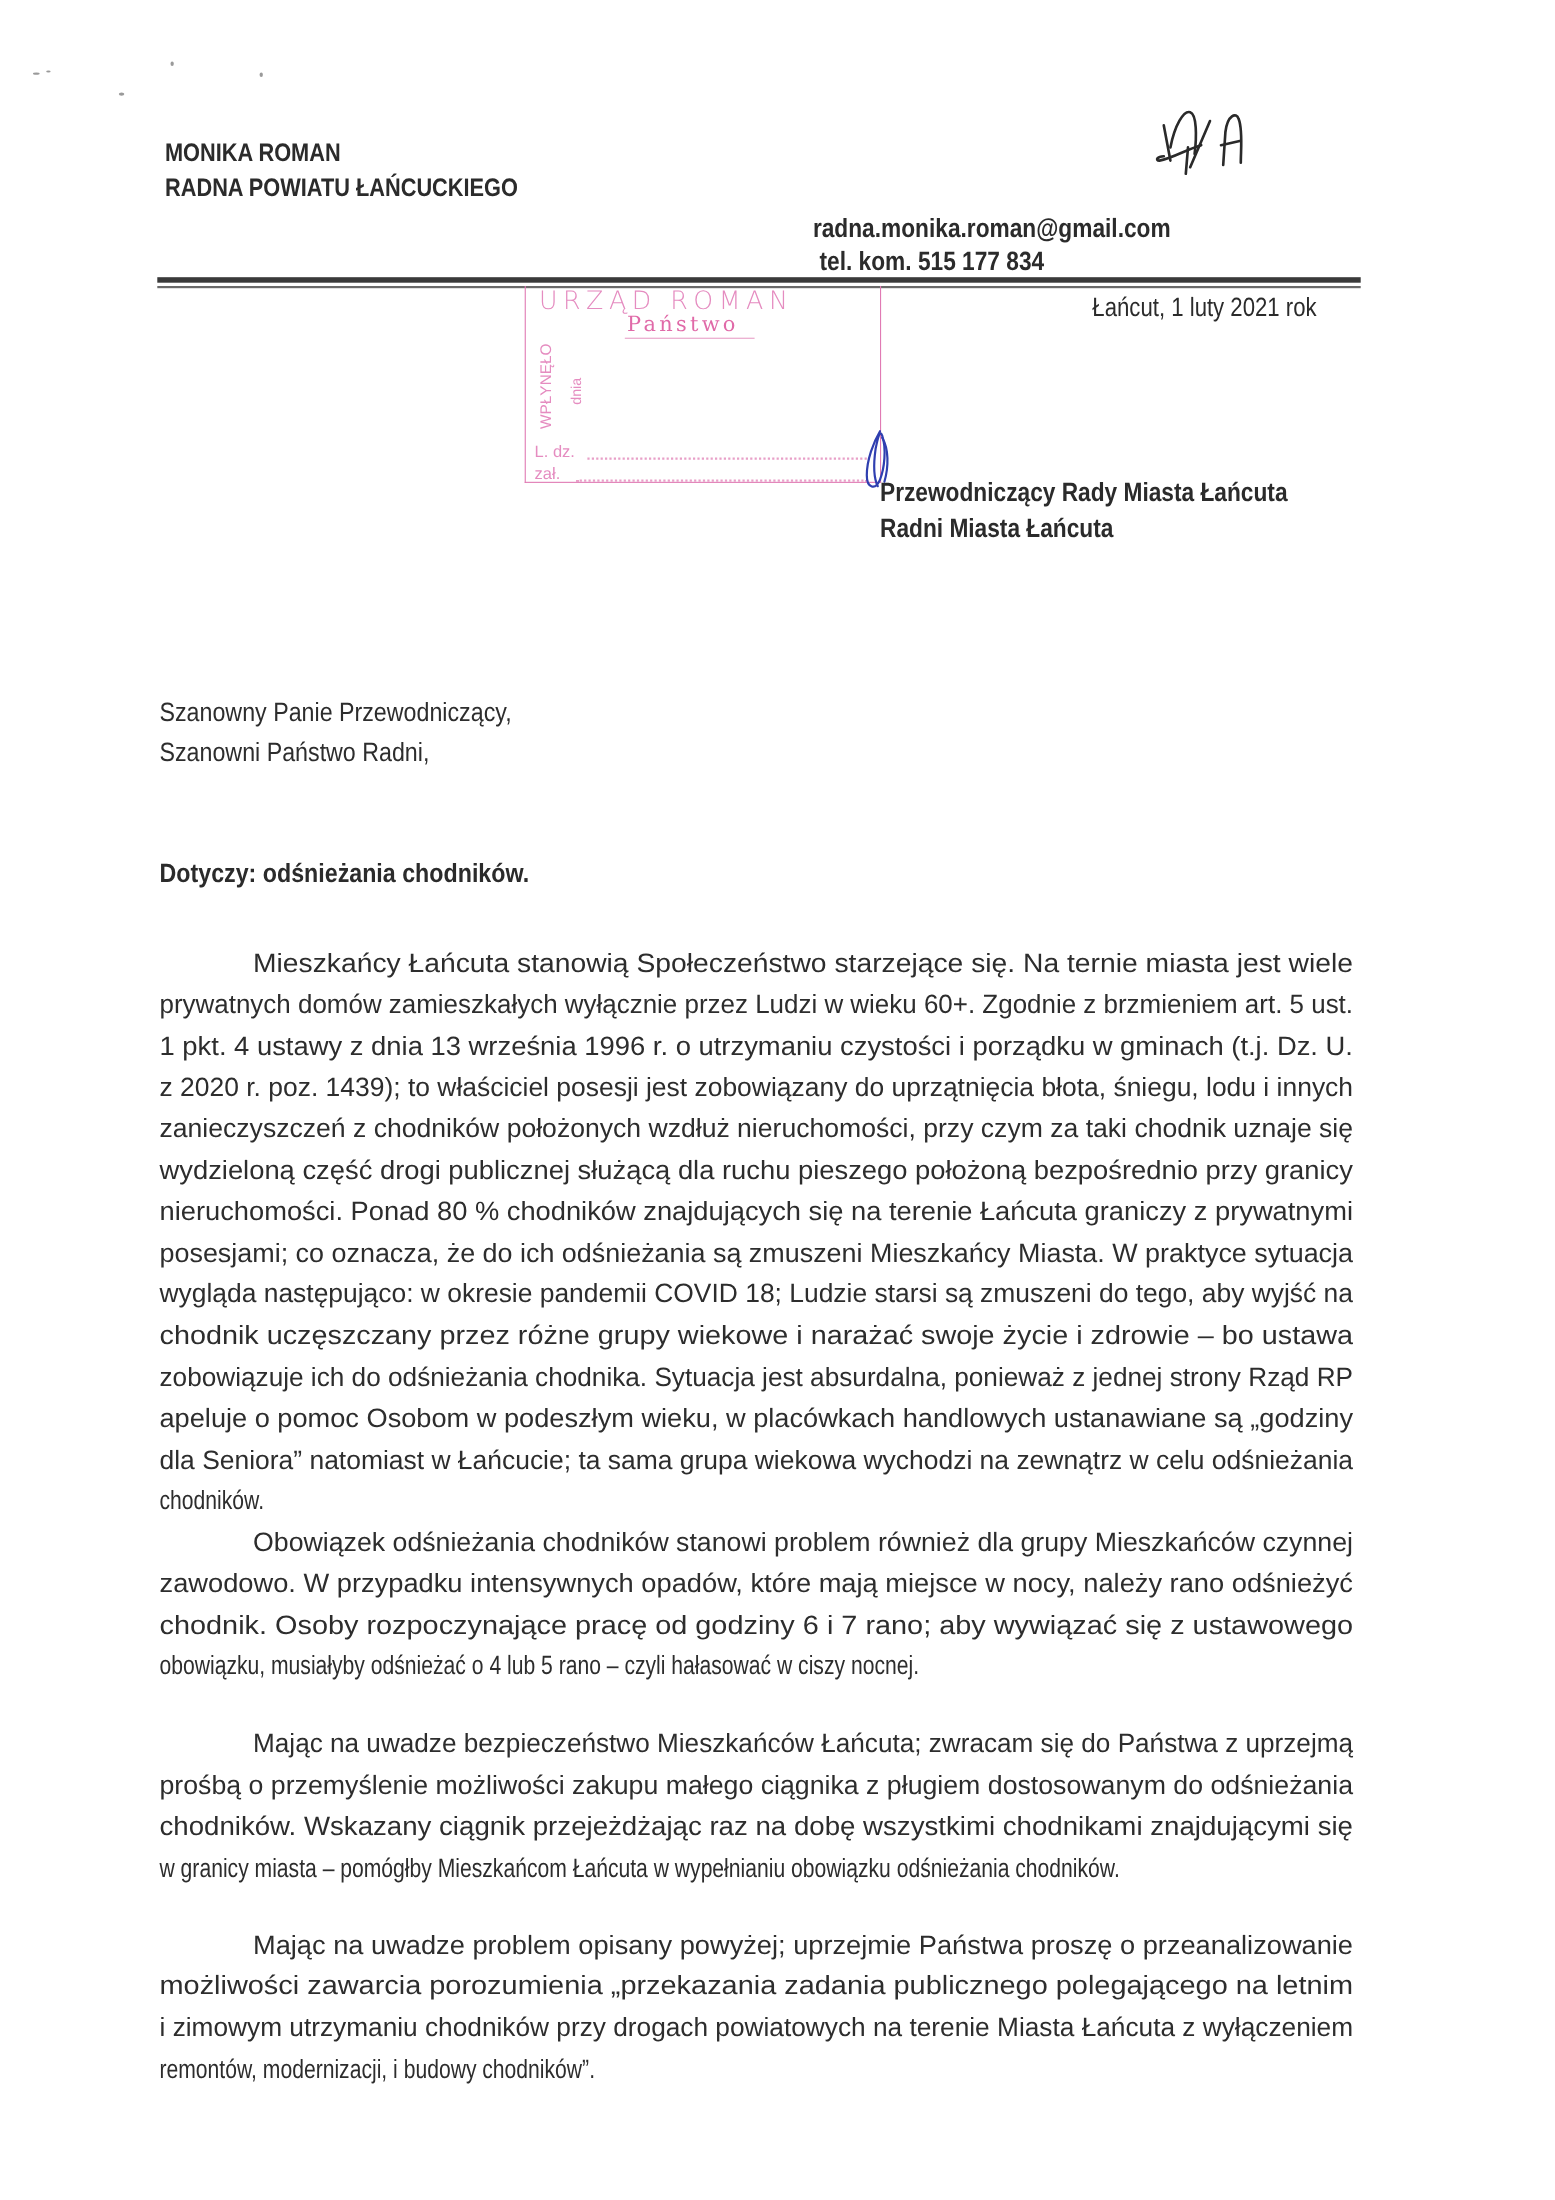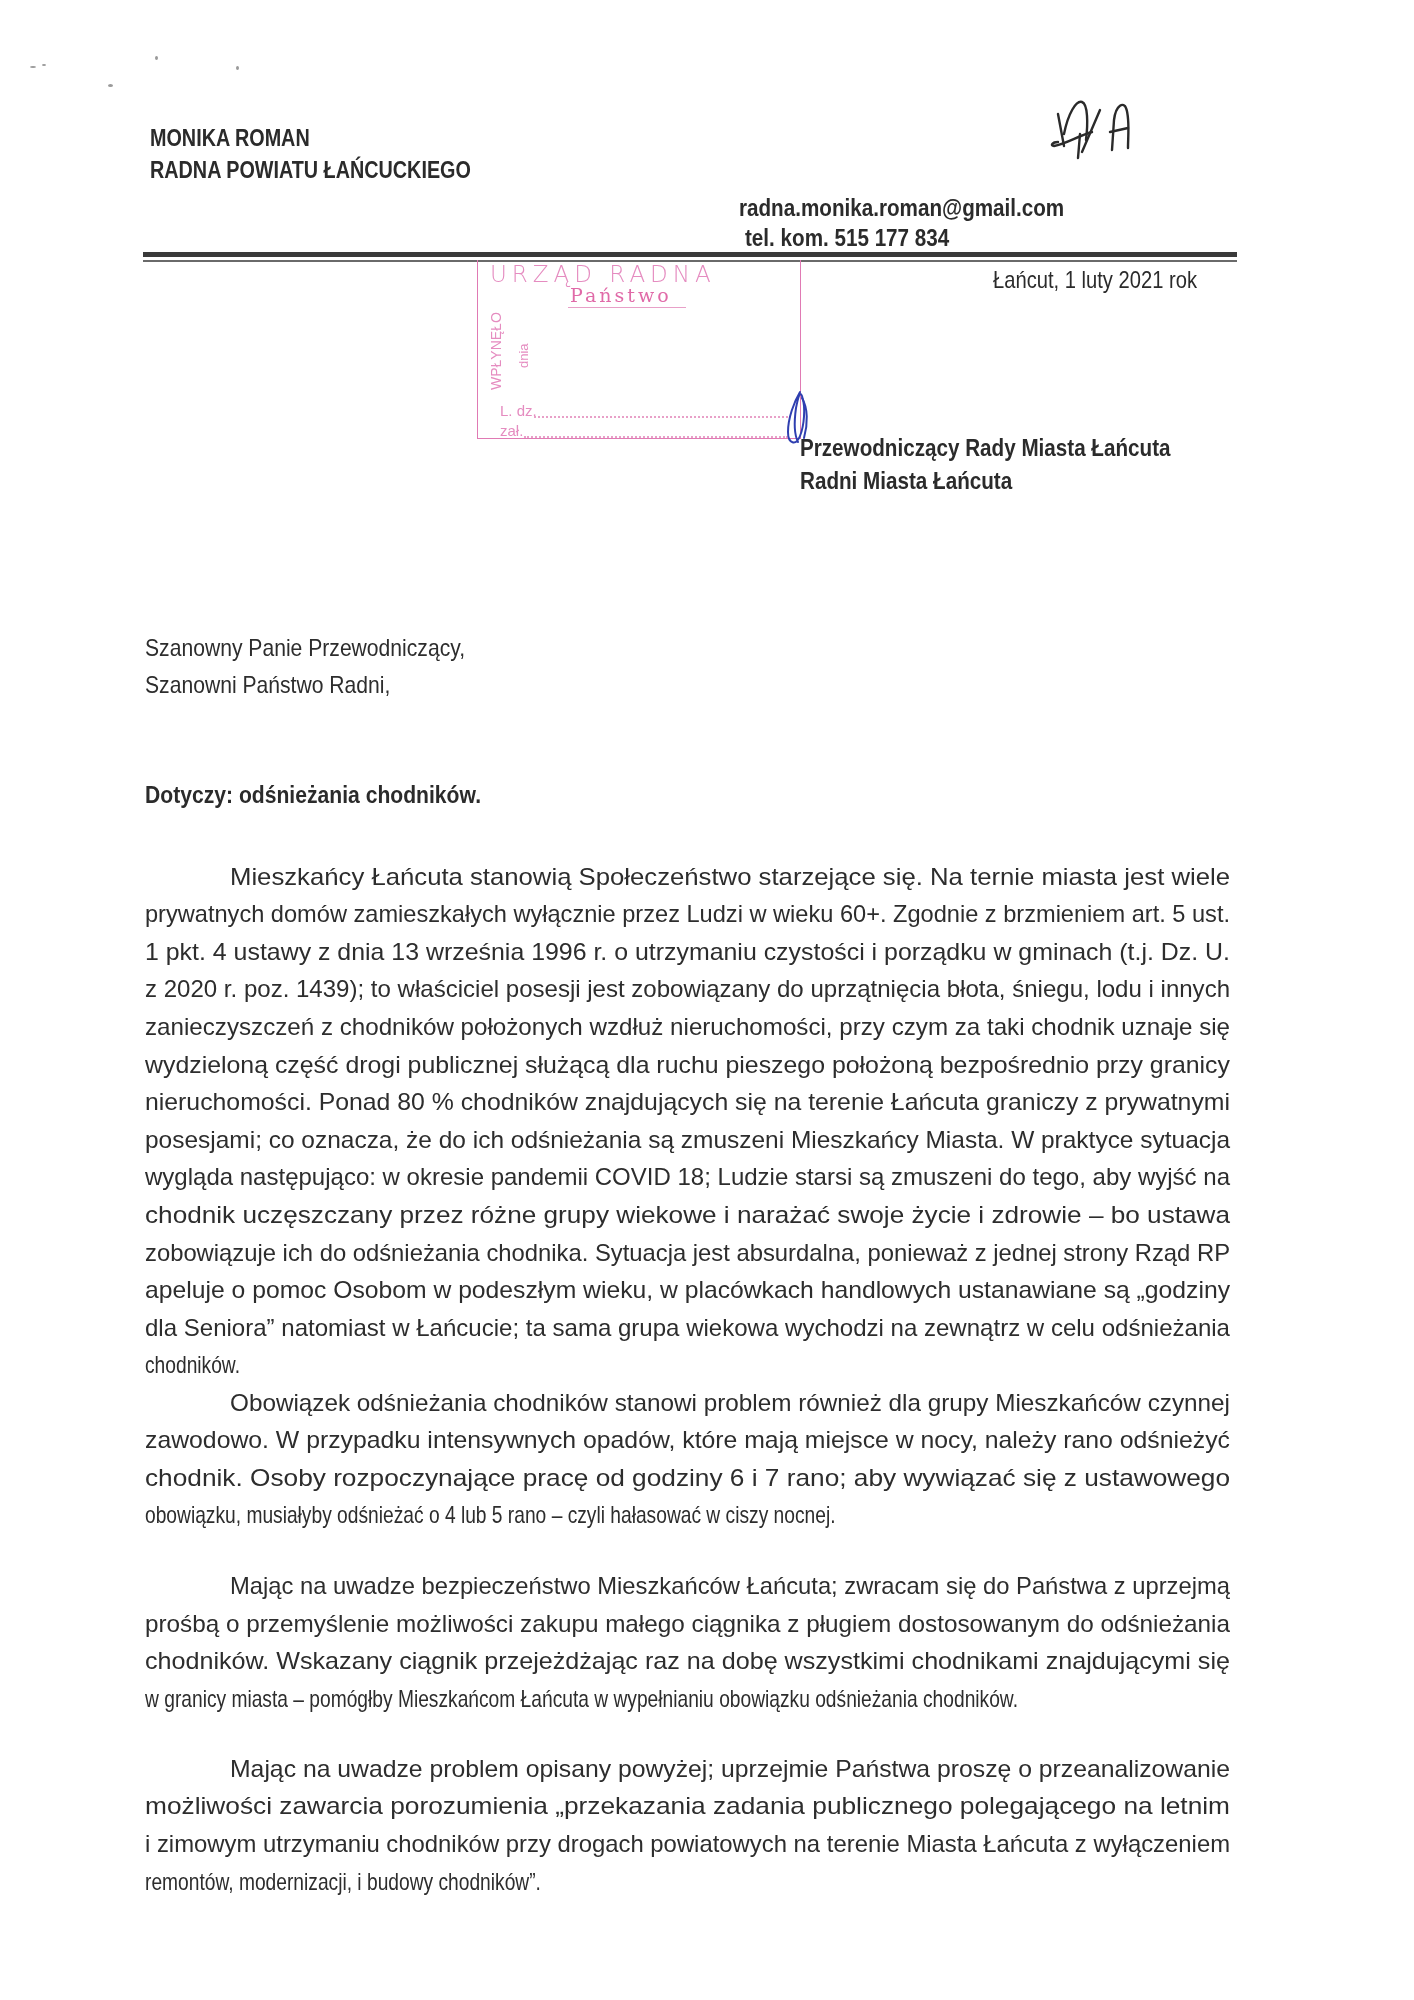--- a/index.html
+++ b/index.html
@@ -27,21 +27,21 @@
   .stamp .t2 { position: absolute; left: 92px; top: 24px; font-family: "DejaVu Serif", serif;
                font-size: 19px; letter-spacing: 3px; color: #e06aa8; }
   .stamp .t2-underline { position: absolute; left: 90px; top: 47px; width: 118px; height: 1px; background: #e8a0c8; }
   .stamp .side { position: absolute; left: 6px; top: 52px; width: 70px; height: 80px; }
   .stamp .side span { position: absolute; transform: rotate(-90deg); transform-origin: left top;
                       font-size: 14px; color: #e58cc0; }
   .stamp .inner { position: absolute; left: 61px; top: 49px; width: 204px; height: 84px;
                   border: 1.5px solid #e07ab4; box-sizing: border-box; }
   .stamp .inner .d { position: absolute; left: 18px; top: 24px; font-size: 31px; color: #e06aa8;
                      transform: scaleX(0.82); transform-origin: left center; letter-spacing: 1px; }
-  .stamp .ln { position: absolute; left: 22px; font-size: 15px; color: #e58cc0; }
+  .stamp .ln { position: absolute; left: 8px; font-size: 15px; color: #e58cc0; }
   .stamp .dots { position: absolute; height: 0; border-bottom: 2px dotted #e8a0c8; }
 
   
   .addr { font-weight: bold; font-size: 24px; line-height: 24px; color: #2b2b2b; }
 
   
   .greet { font-size: 24px; line-height: 24px; color: #2d2d2d; }
   .subject { font-weight: bold; font-size: 24px; line-height: 24px; color: #2b2b2b; }
   .body-wrap { position: absolute; left: 145px; width: 1085px; }
   .bline { position: absolute; left: 0; width: 1085px; height: 30px; font-size: 24px; line-height: 30px; color: #2d2d2d;
@@ -84,21 +84,21 @@
 </div>
 
 <div class="rule-thick"></div>
 <div class="rule-thin"></div>
 
 <div class="abs date" style="left:993px;top:268px;">
   <span class="narrow" style="transform:scaleX(0.84);">Łańcut, 1 luty 2021 rok</span>
 </div>
 
 <div class="stamp">
-  <div class="t1">URZĄD RADNA</div>
+  <div class="t1">URZĄD ROMAN</div>
   <div class="t2">Państwo</div>
   <div class="t2-underline"></div>
   <div class="side">
     <span style="left:4px;top:78px;">WPŁYNĘŁO</span>
     <span style="left:32px;top:56px;font-size:13px;">dnia</span>
   </div>
   <div class="ln" style="top:142px;">L. dz.</div>
   <div class="dots" style="left:56px;top:156px;width:254px;"></div>
   <div class="ln" style="top:162px;">zał.</div>
   <div class="dots" style="left:46px;top:176px;width:264px;"></div>

